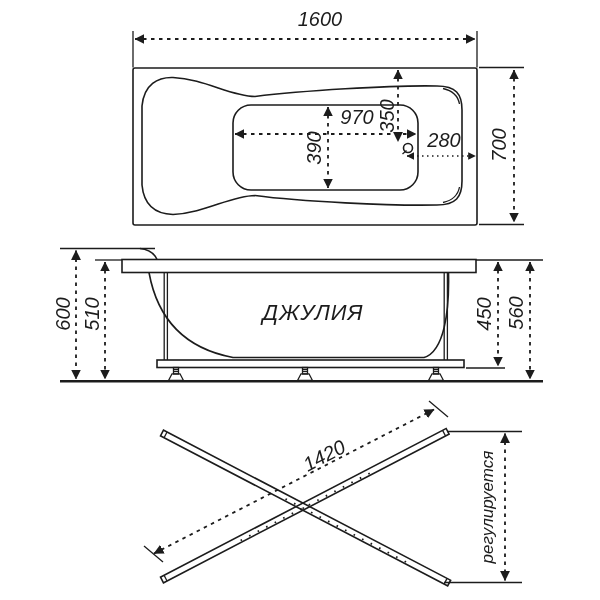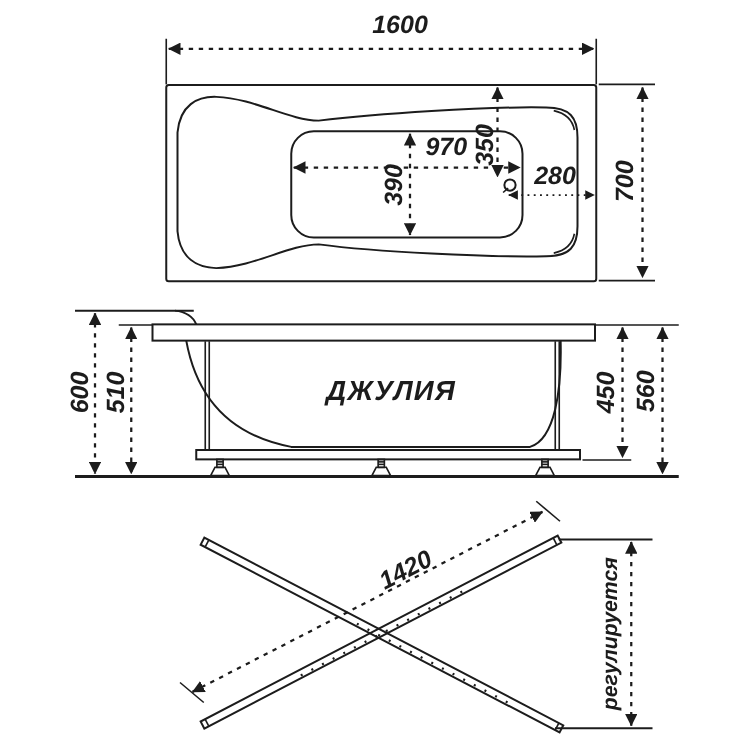--- a/index.html
+++ b/index.html
@@ -1,17 +1,17 @@
 <!DOCTYPE html>
 <html><head>
 <meta charset="utf-8">
 <style>
   html,body{margin:0;padding:0;background:#fff;}
   .stage{position:relative;width:600px;height:600px;background:#fff;overflow:hidden;
-         font-family:"Liberation Sans",sans-serif;font-weight:bold;}
+         font-family:"Liberation Sans",sans-serif;}
   svg{display:block;}
   .ln{stroke:#1c1c1c;fill:none;stroke-width:1.6;}
   .thin{stroke:#1c1c1c;fill:none;stroke-width:1.3;}
   .thick{stroke:#1c1c1c;fill:none;stroke-width:2.4;}
   .dim{stroke:#1c1c1c;fill:none;stroke-width:1.8;stroke-dasharray:3.5 4.5;}
   .dot{stroke:#1c1c1c;fill:none;stroke-width:1.4;stroke-dasharray:1.5 3.5;}
   .perf{stroke:#1c1c1c;fill:none;stroke-width:1.8;stroke-dasharray:1.6 8;}
   text{fill:#1c1c1c;font-style:italic;font-size:20px;
        font-family:"Liberation Sans",sans-serif;
        text-anchor:middle;dominant-baseline:middle;}

